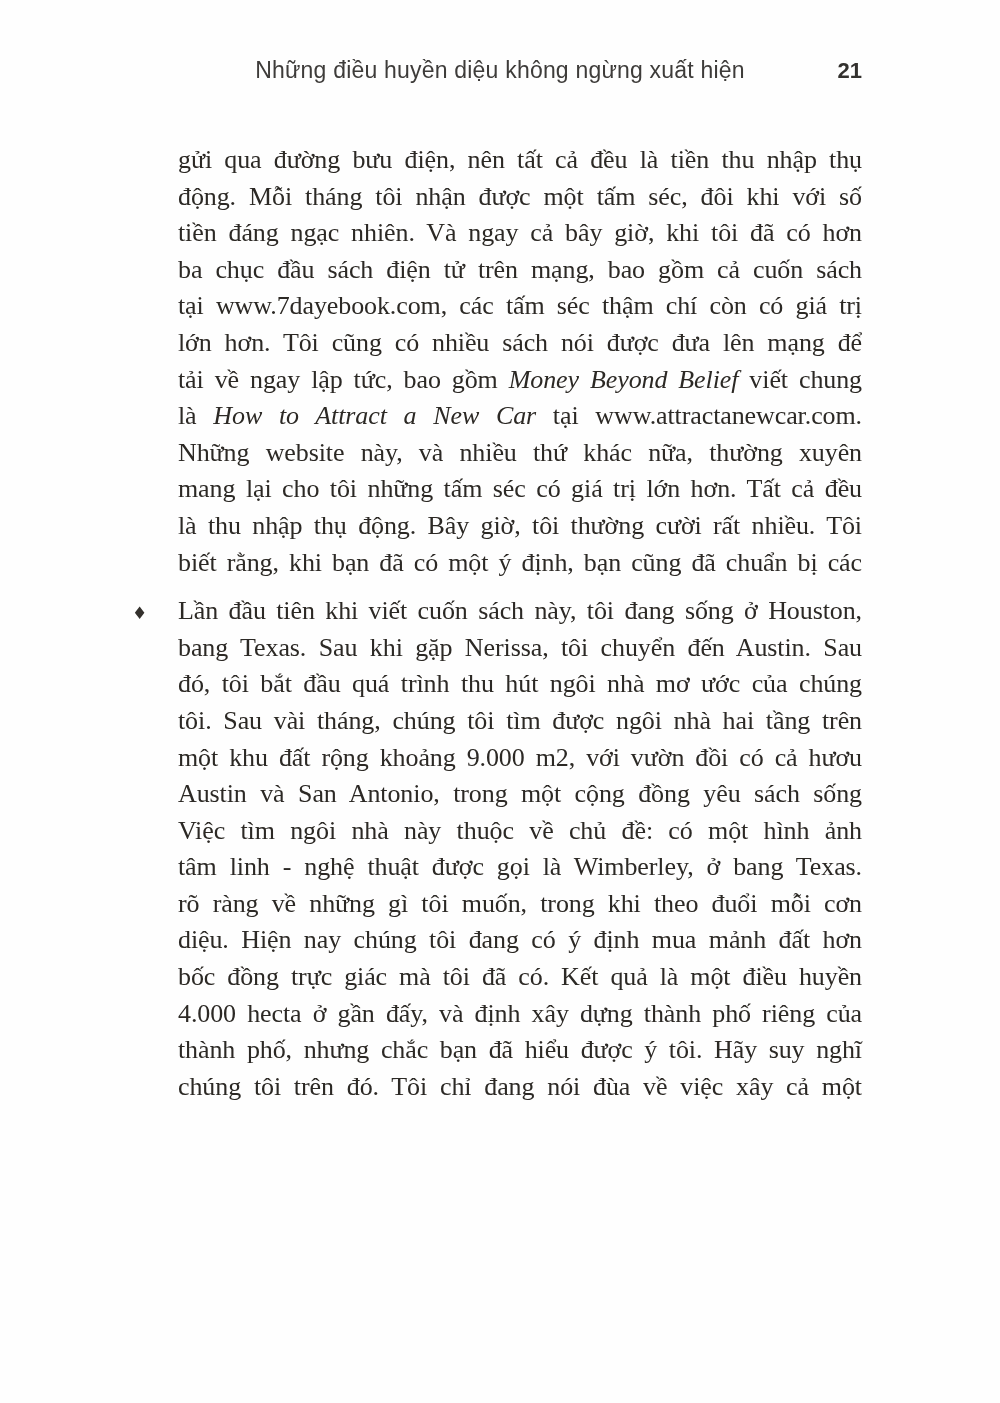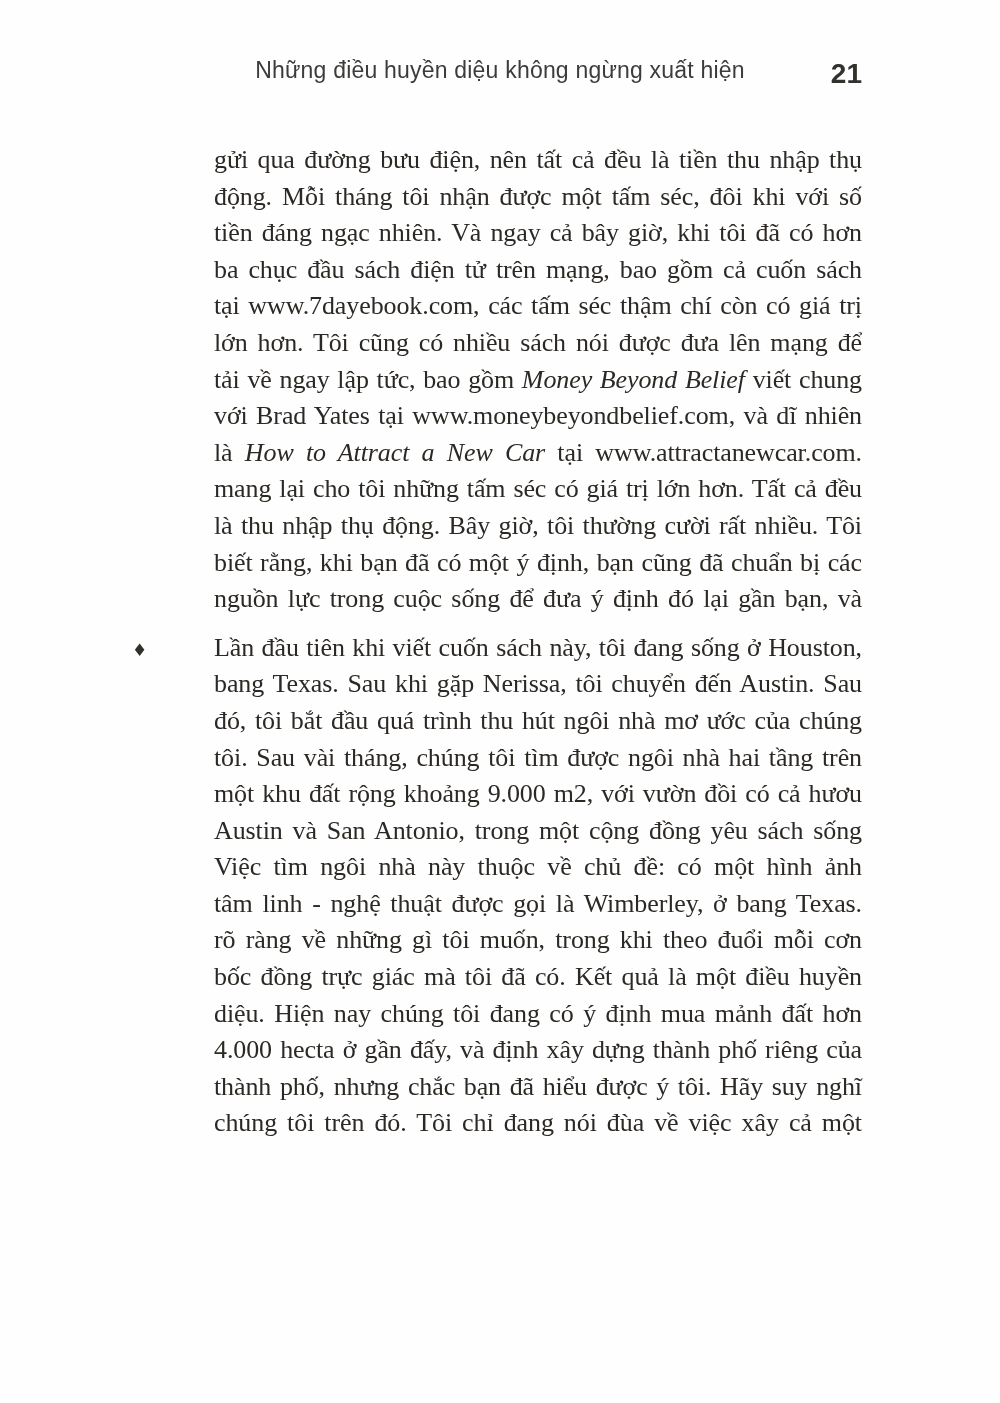--- a/index.html
+++ b/index.html
@@ -30,21 +30,21 @@
     right: 0;
     text-align: center;
     font-size: 23px;
     color: #3e3c3a;
     letter-spacing: 0.2px;
   }
   .page-number {
     position: absolute;
     right: 138px;
     top: 1px;
-    font-size: 28px;
+    font-size: 22px;
     font-weight: bold;
     color: #33312e;
   }
   .text-block {
     position: absolute;
     top: 142px;
     left: 178px;
     width: 684px;
     color: #2c2925;
     font-size: 26px;
@@ -54,21 +54,20 @@
   .paragraph {
     position: relative;
   }
   .paragraph.bulleted {
     margin-top: 12px;
   }
   .line {
     text-align: justify;
     text-align-last: justify;
     white-space: normal;
-    margin-left: 36px;
   }
   .line.last {
     text-align-last: left;
   }
   .italic {
     font-style: italic;
   }
   .bullet {
     position: absolute;
     left: -46px;
@@ -89,38 +88,37 @@
 
   <div class="text-block">
       <div class="paragraph">
         <div class="line"><span>gửi qua đường bưu điện, nên tất cả đều là tiền thu nhập thụ</span></div>
         <div class="line"><span>động. Mỗi tháng tôi nhận được một tấm séc, đôi khi với số</span></div>
         <div class="line"><span>tiền đáng ngạc nhiên. Và ngay cả bây giờ, khi tôi đã có hơn</span></div>
         <div class="line"><span>ba chục đầu sách điện tử trên mạng, bao gồm cả cuốn sách</span></div>
         <div class="line"><span>tại www.7dayebook.com, các tấm séc thậm chí còn có giá trị</span></div>
         <div class="line"><span>lớn hơn. Tôi cũng có nhiều sách nói được đưa lên mạng để</span></div>
         <div class="line"><span>tải về ngay lập tức, bao gồm </span><span class="italic">Money Beyond Belief</span><span> viết chung</span></div>
-        <div class="line"><span>với Brad Yates tại www.moneybeyondbelief.com, và dĩ nhiên</span></div>
         <div class="line"><span>là </span><span class="italic">How to Attract a New Car</span><span> tại www.attractanewcar.com.</span></div>
+        <div class="line"><span>Những website này, và nhiều thứ khác nữa, thường xuyên</span></div>
         <div class="line"><span>mang lại cho tôi những tấm séc có giá trị lớn hơn. Tất cả đều</span></div>
         <div class="line"><span>là thu nhập thụ động. Bây giờ, tôi thường cười rất nhiều. Tôi</span></div>
         <div class="line"><span>biết rằng, khi bạn đã có một ý định, bạn cũng đã chuẩn bị các</span></div>
-        <div class="line"><span>nguồn lực trong cuộc sống để đưa ý định đó lại gần bạn, và</span></div>
       </div>
       <div class="paragraph bulleted">
         <span class="bullet">♦</span>
         <div class="line"><span>Lần đầu tiên khi viết cuốn sách này, tôi đang sống ở Houston,</span></div>
         <div class="line"><span>bang Texas. Sau khi gặp Nerissa, tôi chuyển đến Austin. Sau</span></div>
         <div class="line"><span>đó, tôi bắt đầu quá trình thu hút ngôi nhà mơ ước của chúng</span></div>
         <div class="line"><span>tôi. Sau vài tháng, chúng tôi tìm được ngôi nhà hai tầng trên</span></div>
         <div class="line"><span>một khu đất rộng khoảng 9.000 m2, với vườn đồi có cả hươu</span></div>
         <div class="line"><span>Austin và San Antonio, trong một cộng đồng yêu sách sống</span></div>
         <div class="line"><span>Việc tìm ngôi nhà này thuộc về chủ đề: có một hình ảnh</span></div>
         <div class="line"><span>tâm linh - nghệ thuật được gọi là Wimberley, ở bang Texas.</span></div>
         <div class="line"><span>rõ ràng về những gì tôi muốn, trong khi theo đuổi mỗi cơn</span></div>
+        <div class="line"><span>diệu. Hiện nay chúng tôi đang có ý định mua mảnh đất hơn</span></div>
         <div class="line"><span>bốc đồng trực giác mà tôi đã có. Kết quả là một điều huyền</span></div>
-        <div class="line"><span>diệu. Hiện nay chúng tôi đang có ý định mua mảnh đất hơn</span></div>
         <div class="line"><span>4.000 hecta ở gần đấy, và định xây dựng thành phố riêng của</span></div>
         <div class="line"><span>thành phố, nhưng chắc bạn đã hiểu được ý tôi. Hãy suy nghĩ</span></div>
         <div class="line"><span>chúng tôi trên đó. Tôi chỉ đang nói đùa về việc xây cả một</span></div>
       </div>
     </div>
 </div>
 
 </body></html>

